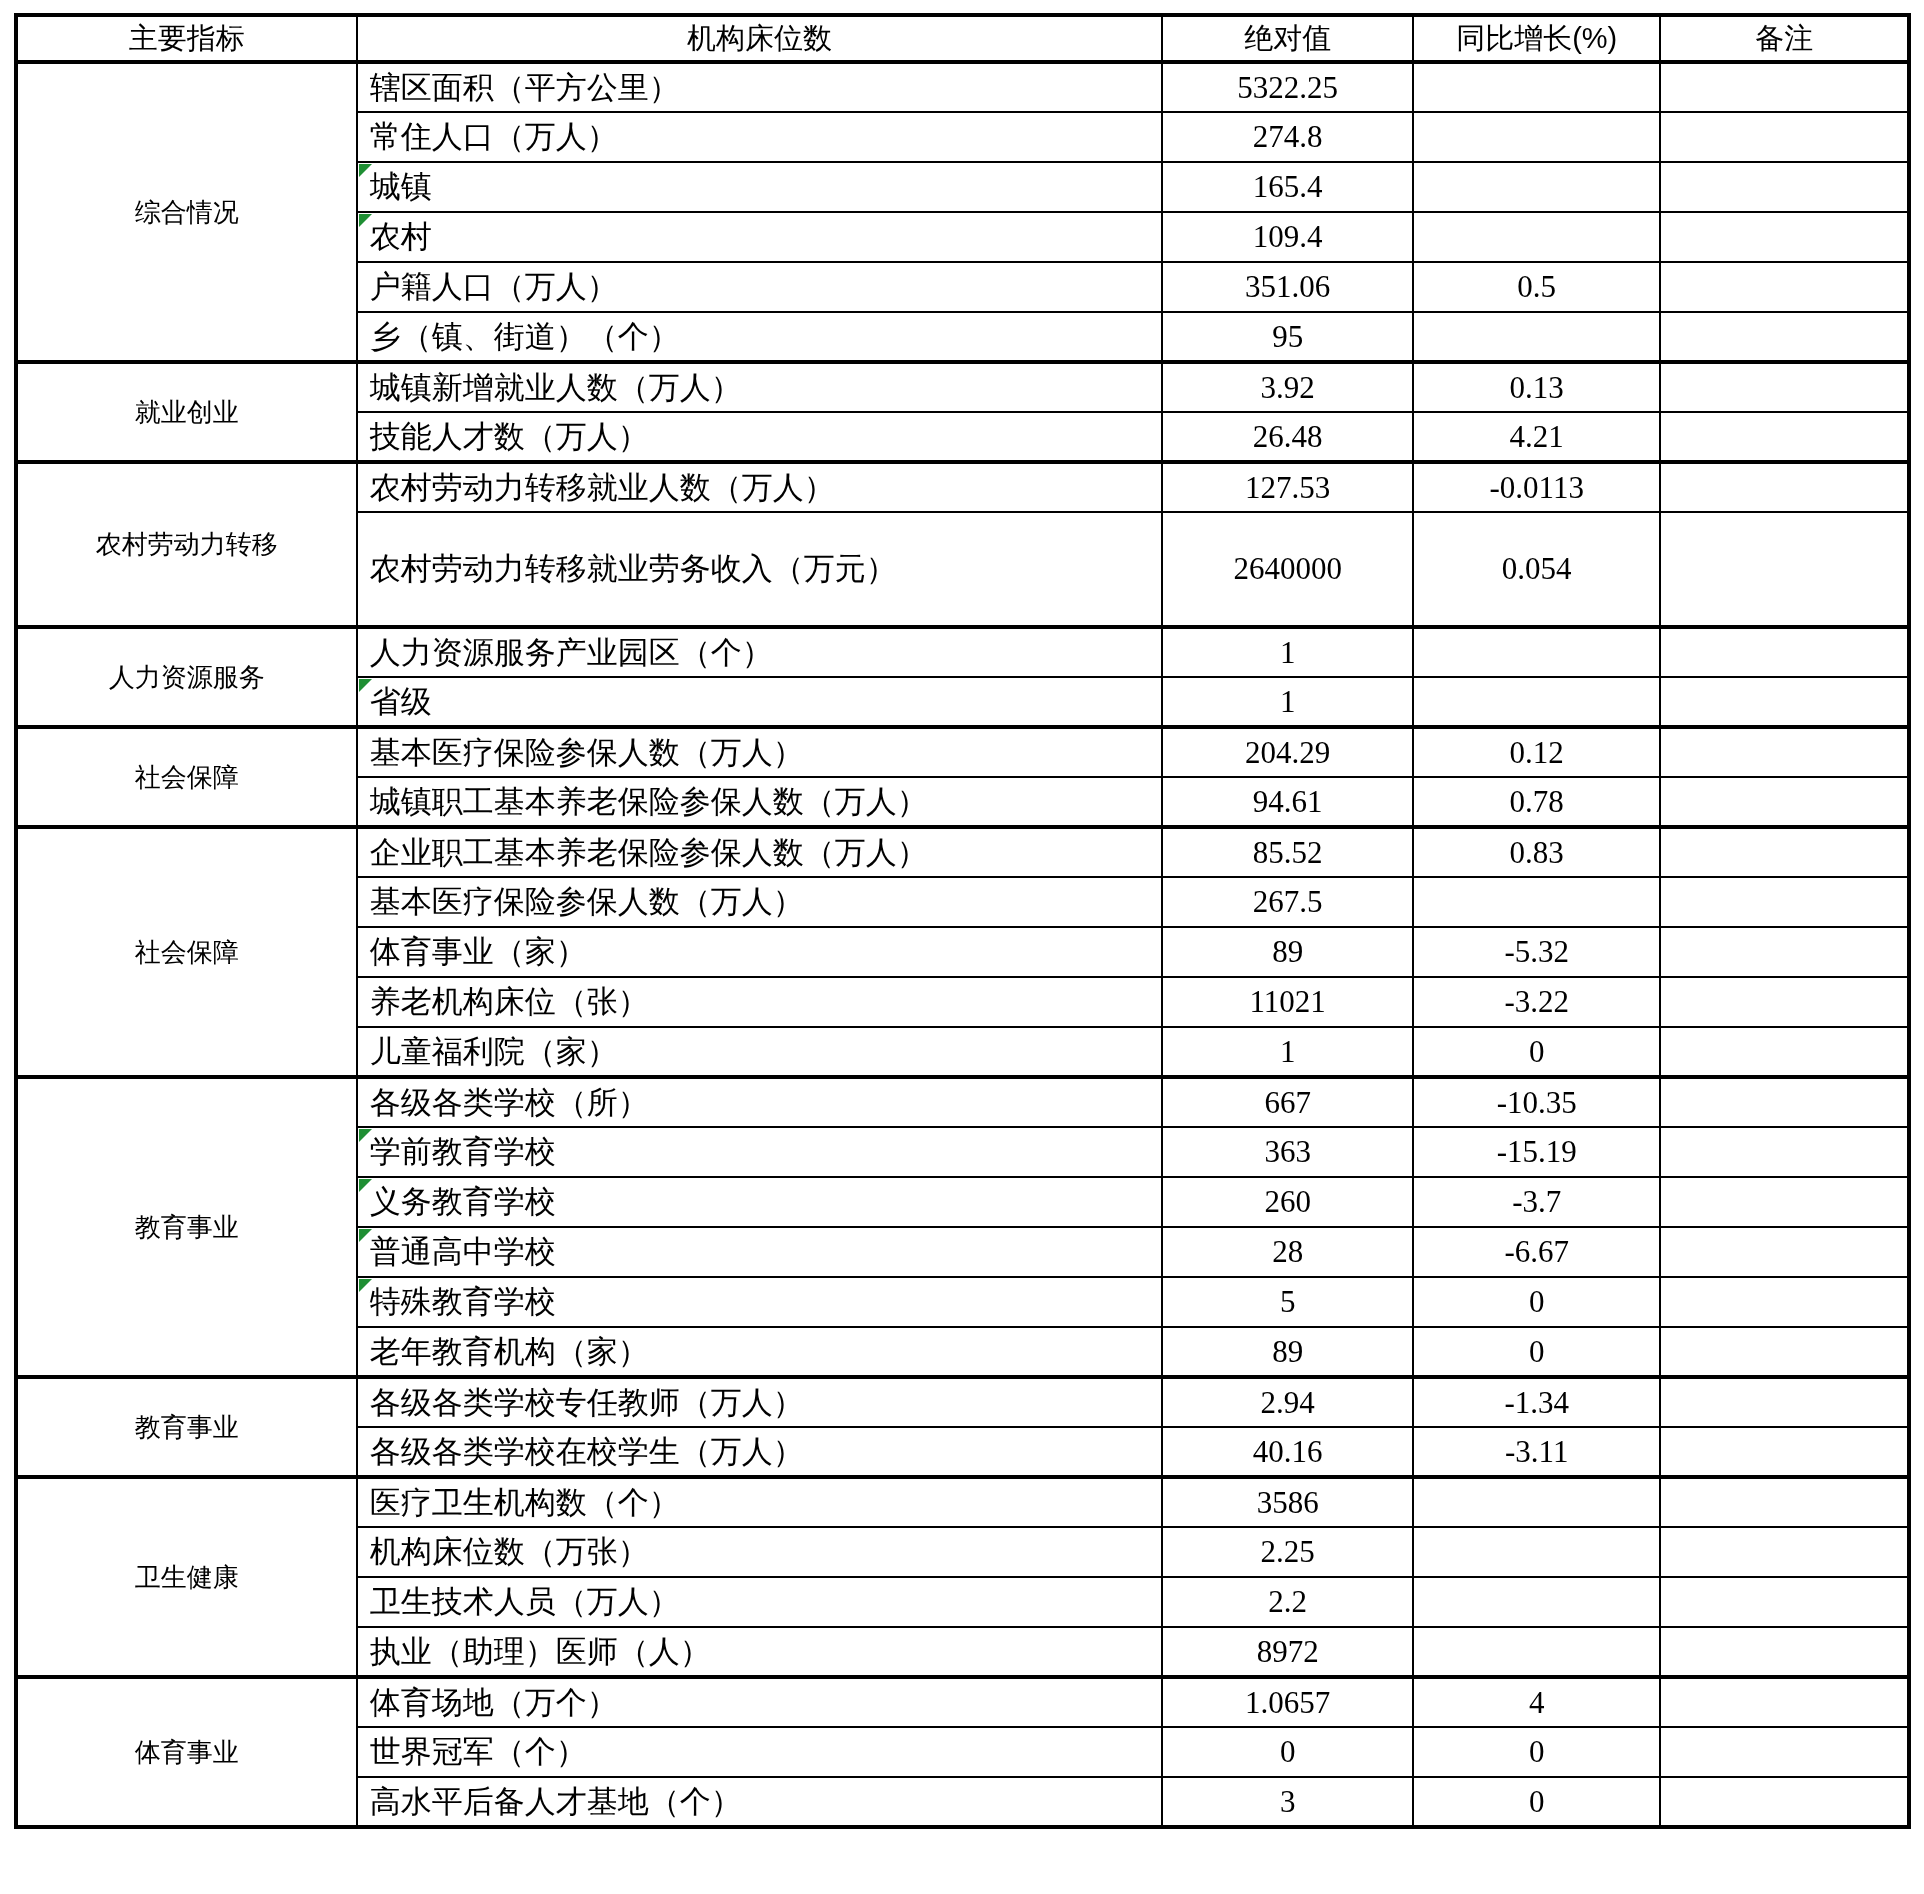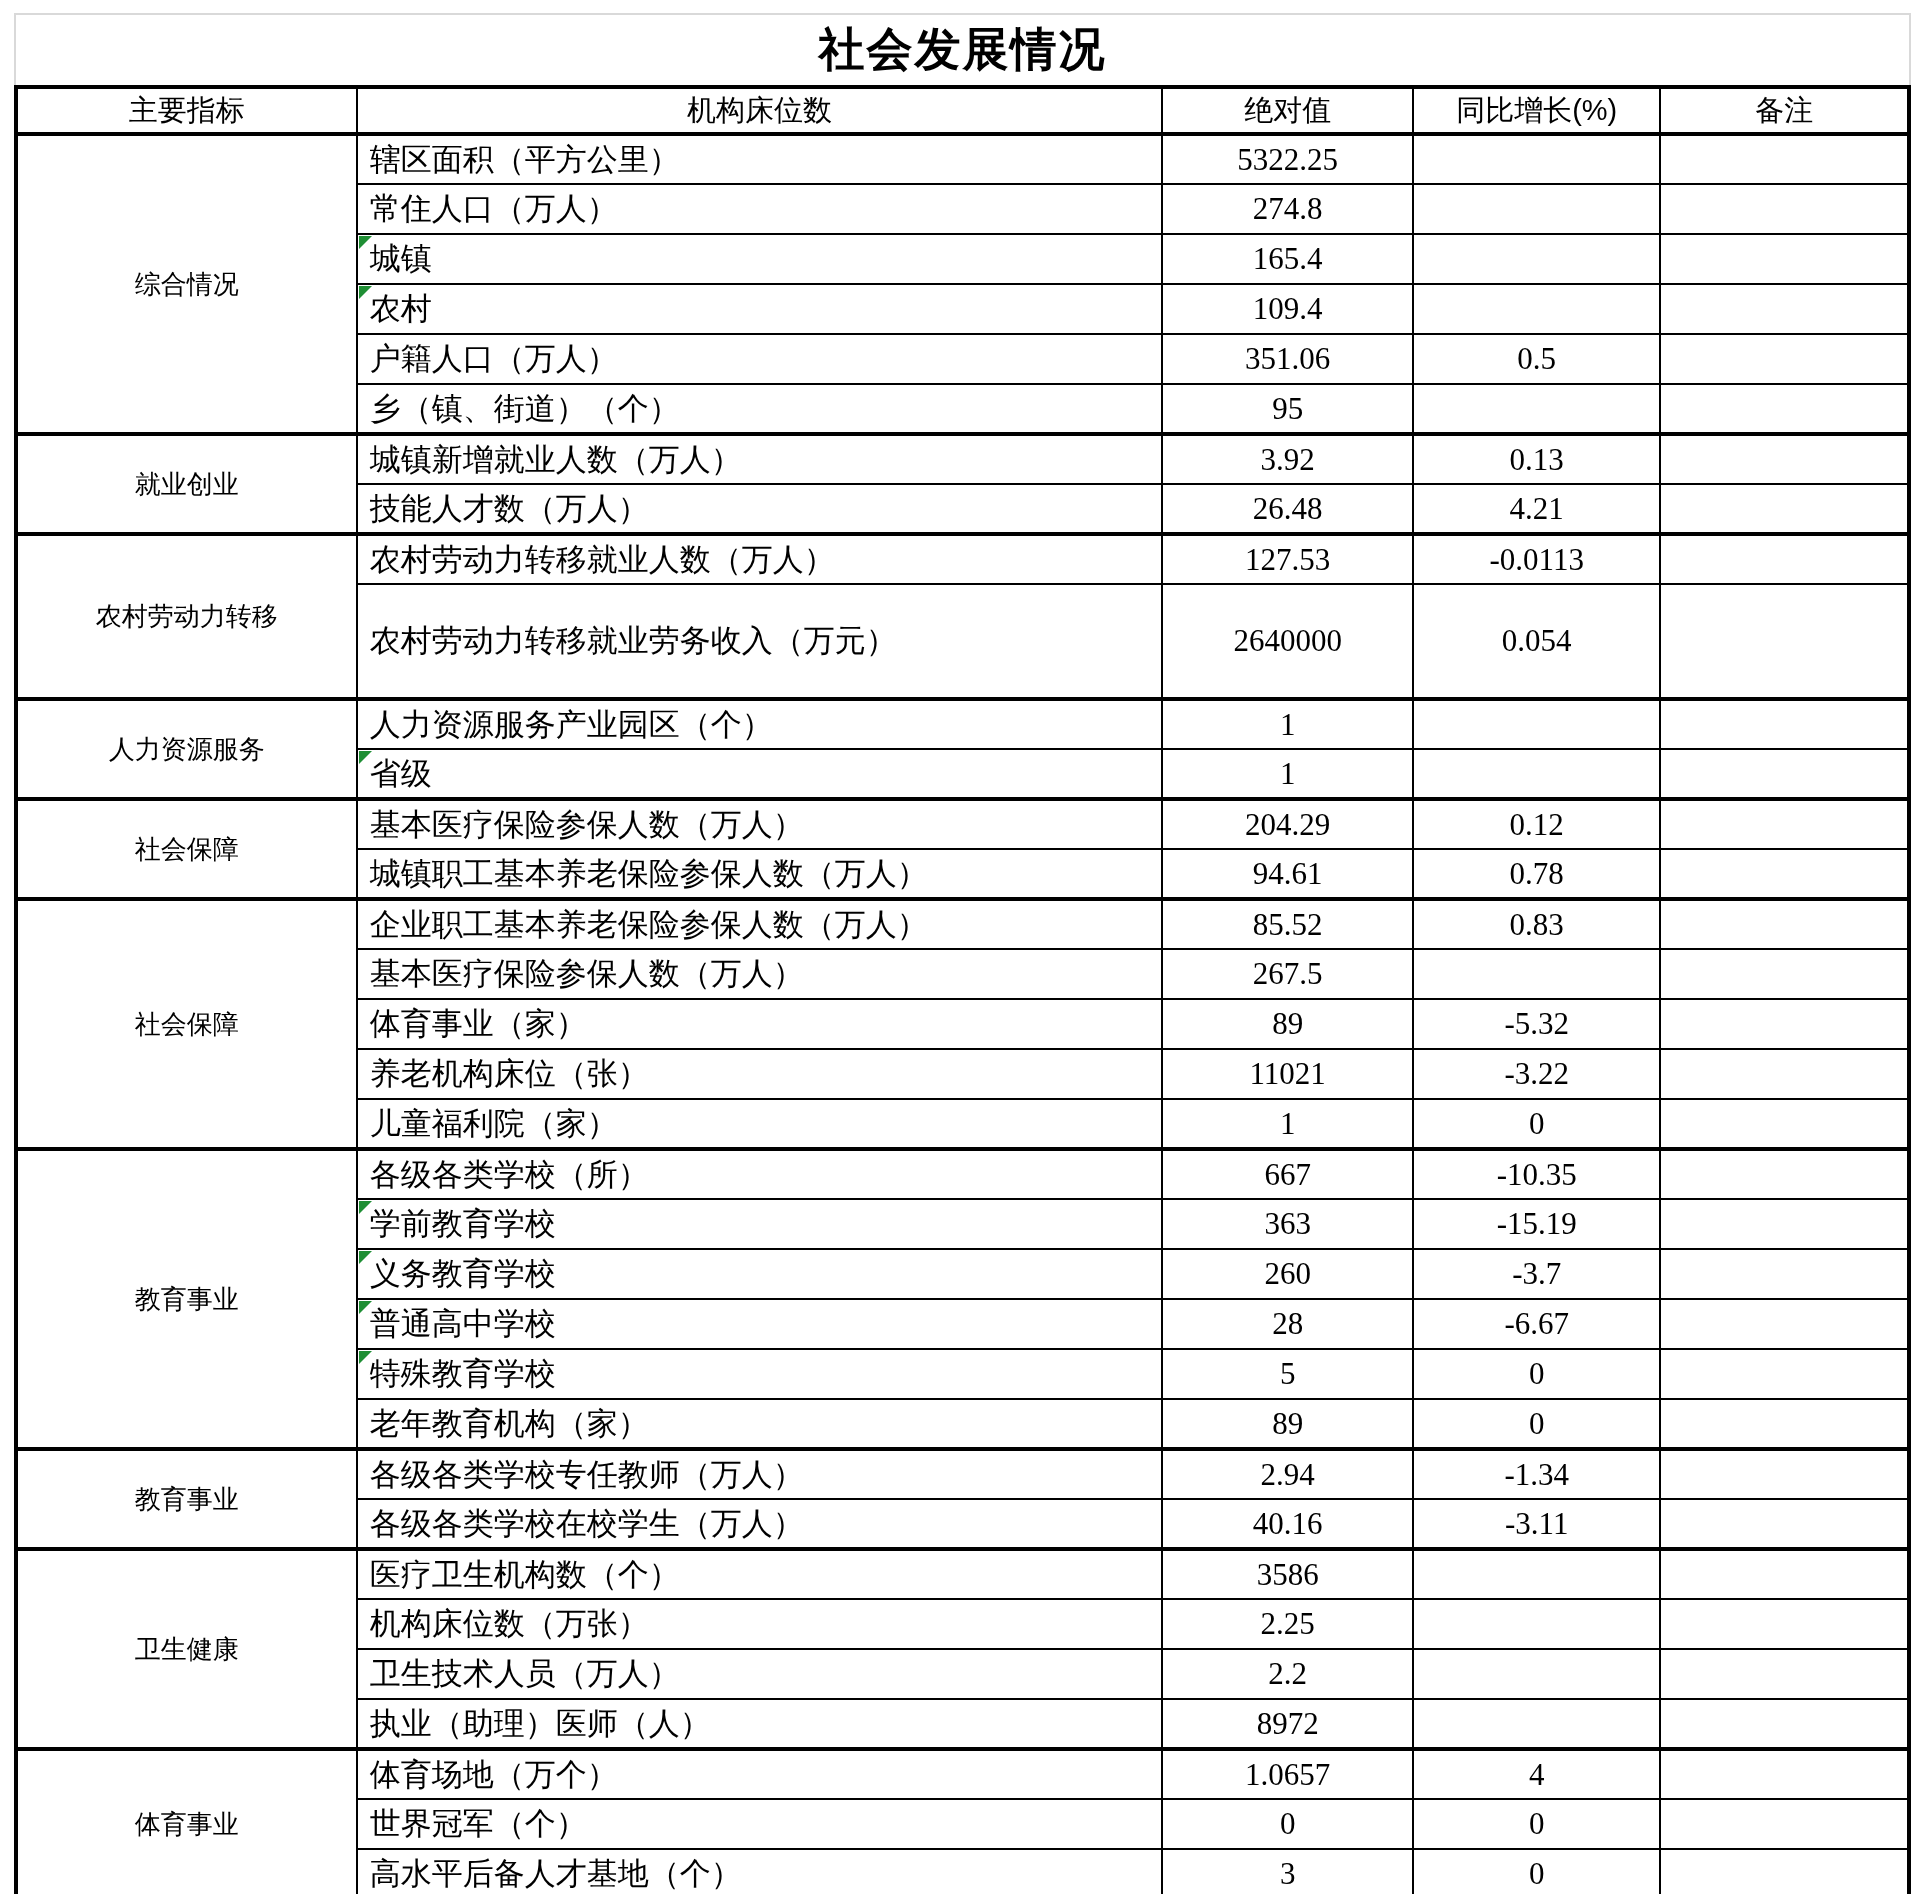--- a/index.html
+++ b/index.html
@@ -77,23 +77,20 @@
     width: 0;
     height: 0;
     border-top: 13px solid #1f8f34;
     border-right: 13px solid transparent;
   }
 </style>
 </head>
 <body>
 
 <div class="sheet">
-  <div class="title-box">
-    <span class="title">社会发展情况</span>
-  </div>
   <table class="grid">
     <colgroup>
       <col style="width:340px">
       <col style="width:804px">
       <col style="width:250px">
       <col style="width:247px">
       <col style="width:248px">
     </colgroup>
     <thead>
       <tr>

